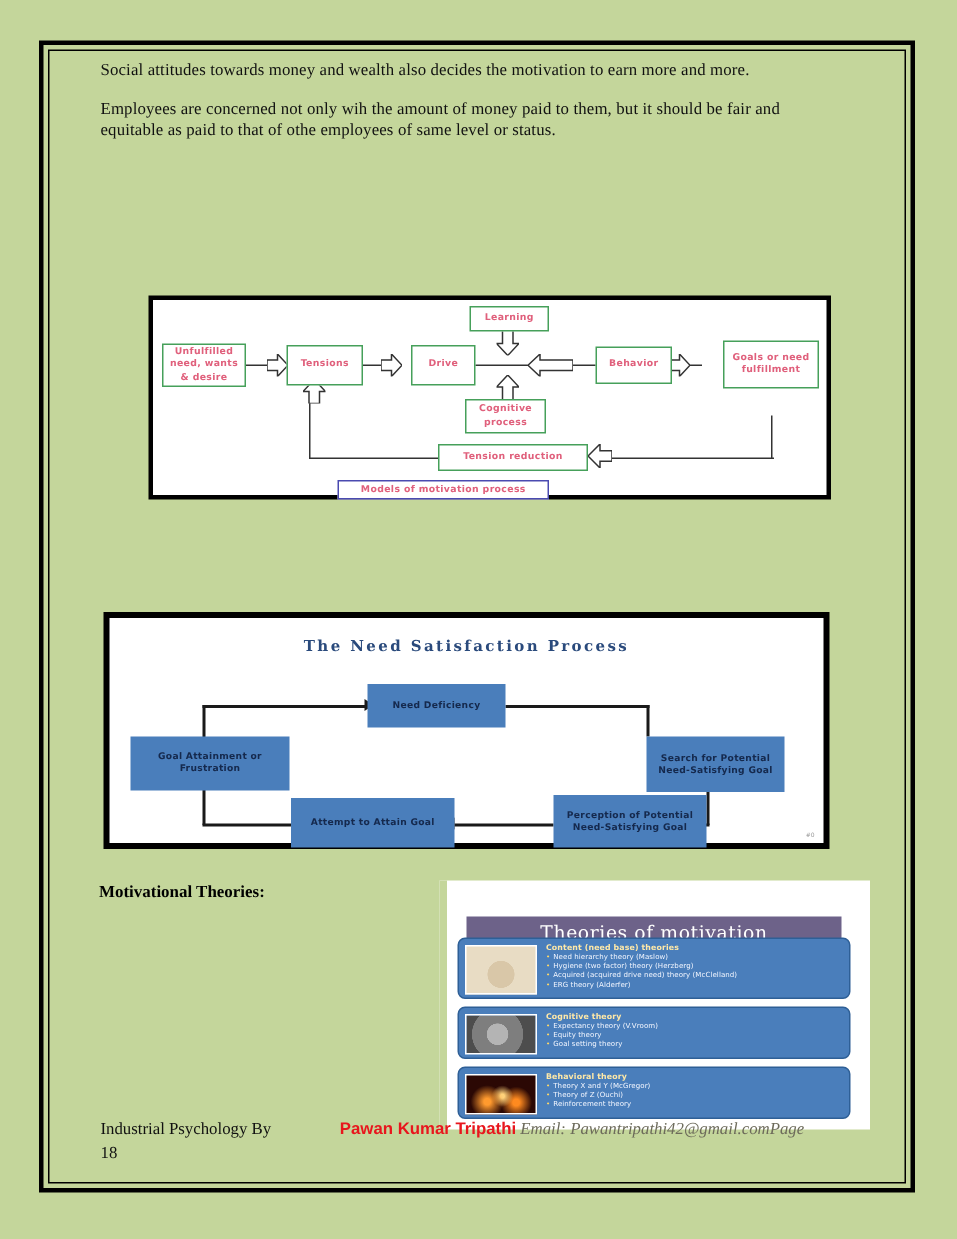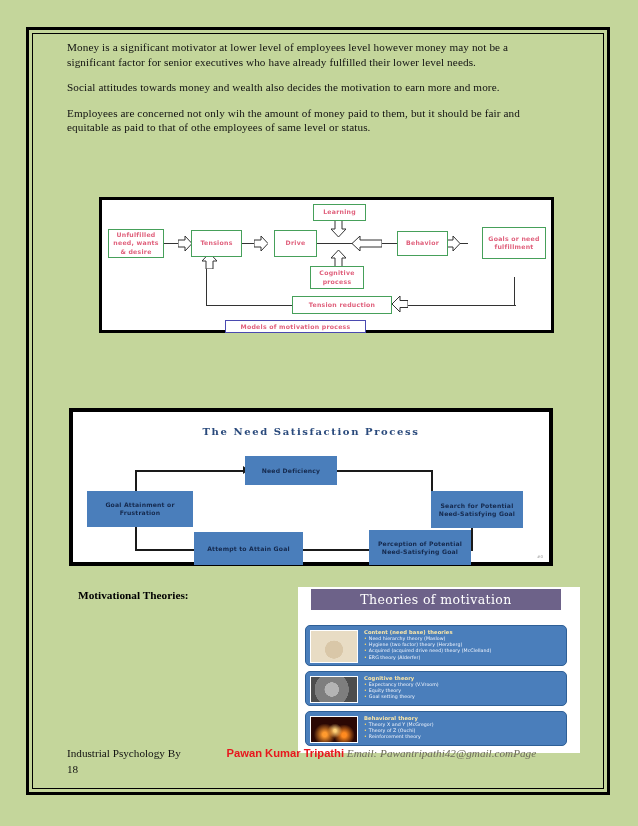--- a/index.html
+++ b/index.html
@@ -135,21 +135,21 @@
   #diagram3{
     position:absolute;
     left:293px; top:587px;
     width:287px; height:166px;
     background:#ffffff;
     box-sizing:border-box;
   }
   #d3-accent-l{position:absolute;left:0;top:0;width:5px;height:100%;background:#c4d69b;}
   #d3-head{
     position:absolute;
-    left:18px; top:2px;
+    left:18px; top:24px;
     width:250px; height:21px;
     background:#6d6289;
     display:flex;align-items:center;justify-content:center;
   }
   #d3-head-txt{
     color:#fff;
     font-family:"DejaVu Serif", serif;
     font-size:12.5px;
     letter-spacing:.4px;
   }
@@ -216,21 +216,20 @@
   #footer .faded{color:#6c6a5a;font-style:italic;}
 </style>
 </head>
 <body>
 
 <div id="page-frame">
   <div id="page-frame-inner"></div>
 </div>
 
 <div class="content">
-  <p class="para">Money is a significant motivator at lower level of employees level however money may not be a significant factor for senior executives who have already fulfilled their lower level needs.</p>
   <p class="para">Social attitudes towards money and wealth also decides the motivation to earn more and more.</p>
   <p class="para tight">Employees are concerned not only wih the amount of money paid to them, but it should be fair and equitable as paid to that of othe employees of same level or status.</p>
 </div>
 
 <div id="diagram1">
   <div class="canvas">
 
     <div class="ln" style="left:61px;  top:43px; width:19px; height:1.4px;"></div>
     <div class="ln" style="left:140px; top:43px; width:16px; height:1.4px;"></div>
     <div class="ln" style="left:214px; top:43px; width:82px; height:1.4px;"></div>
@@ -305,21 +304,21 @@
     <div class="nbox" style="left:172px;top:44px; width:92px; height:29px;">Need Deficiency</div>
     <div class="nbox" style="left:358px;top:79px; width:92px; height:37px;">Search for Potential Need-Satisfying Goal</div>
     <div class="nbox" style="left:296px;top:118px;width:102px; height:35px;">Perception of Potential Need-Satisfying Goal</div>
     <div class="nbox" style="left:121px;top:120px;width:109px; height:33px;">Attempt to Attain Goal</div>
     <div class="nbox" style="left:14px; top:79px; width:106px; height:36px;">Goal Attainment or Frustration</div>
 
     <div id="d2mark">#0</div>
   </div>
 </div>
 
-<div style="position:absolute;left:78px;top:585px;">
+<div style="position:absolute;left:66px;top:585px;">
   <span class="heading">Motivational Theories:</span>
 </div>
 
 <div id="diagram3">
   <div id="d3-accent-l"></div>
 
   <div id="d3-head">
     <span id="d3-head-txt">Theories of motivation</span>
   </div>
 

